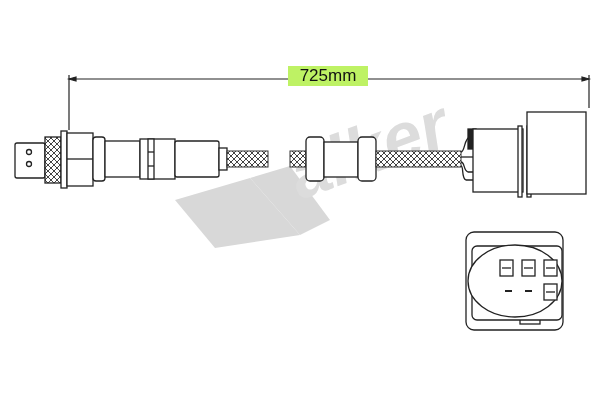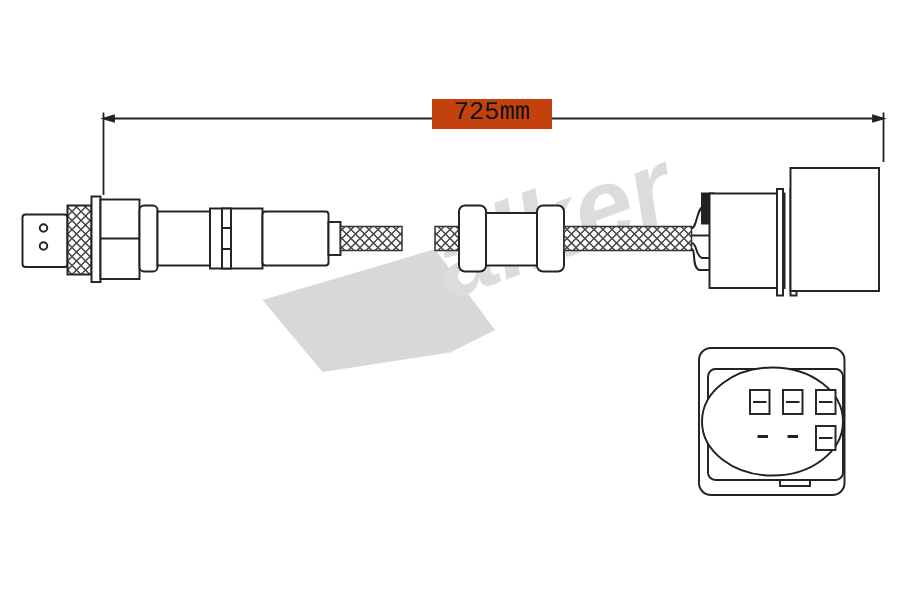--- a/index.html
+++ b/index.html
@@ -1,18 +1,18 @@
 <!DOCTYPE html>
 <html><head>
 <meta charset="utf-8">
 <style>
   html, body { margin: 0; padding: 0; background: #ffffff; }
   body { width: 600px; height: 400px; position: relative; overflow: hidden; font-family: "Liberation Sans", sans-serif; }
   #diagram { position: absolute; left: 0; top: 0; width: 600px; height: 400px; }
-  .dim-label { position: absolute; top: 66px; left: 288px; width: 80px; text-align: center; font-size: 17px; color: #111; background: #c2410c; line-height: 20px; font-family: Liberation Mono, monospace; }
+  .dim-label { position: absolute; top: 66px; left: 288px; width: 80px; text-align: center; font-size: 17px; color: #111; background: #bef264; line-height: 20px; }
 </style>
 </head>
 <body>
 
 <svg id="diagram" viewBox="0 0 600 400" xmlns="http://www.w3.org/2000/svg">
   <defs>
     <pattern id="braid" width="6" height="6" patternUnits="userSpaceOnUse">
       <rect width="6" height="6" fill="#fff"></rect>
       <path d="M0 3 L3 0 L6 3 L3 6 Z" fill="none" stroke="#444" stroke-width="1"></path>
     </pattern>

